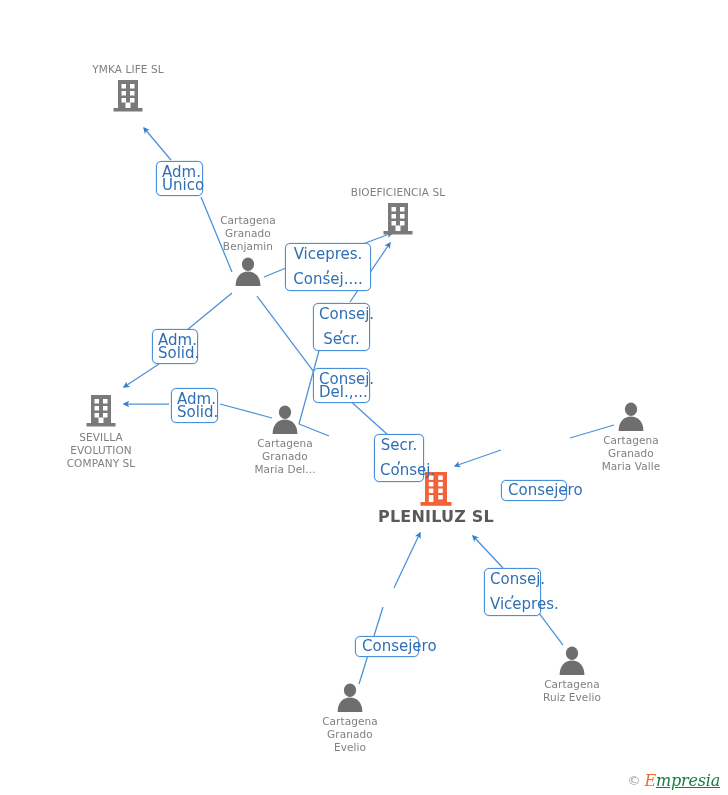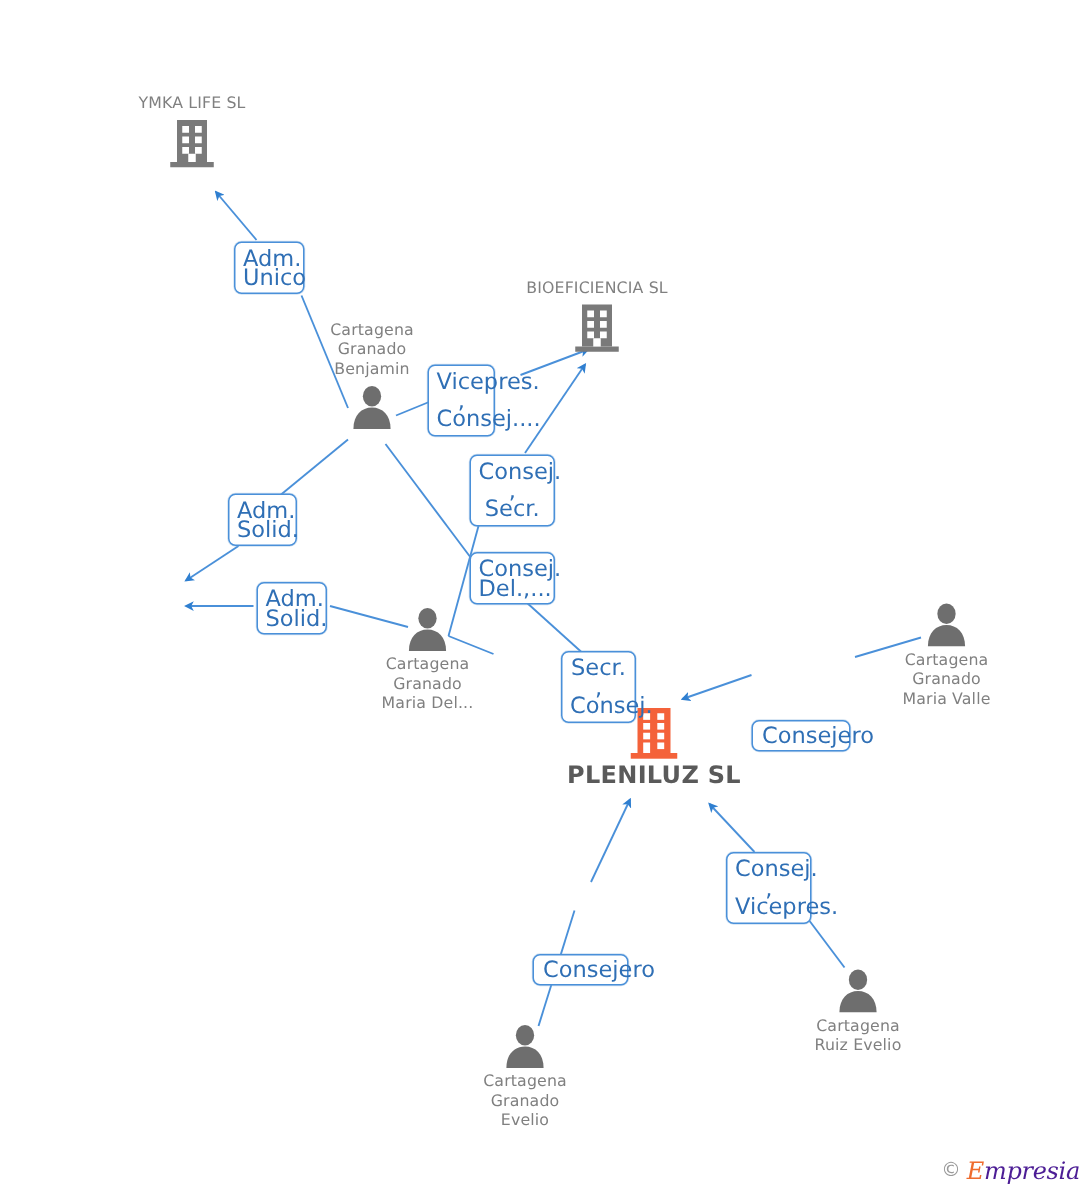--- a/index.html
+++ b/index.html
@@ -95,21 +95,21 @@
     color: #9a9a9a;
     font-size: 13px;
   }
   #watermark .brand {
     font-family: "DejaVu Serif", "Liberation Serif", serif;
     font-style: italic;
     font-size: 16px;
     letter-spacing: -0.2px;
   }
   #watermark .brand .cap { color: #ef6c2e; }
-  #watermark .brand .rest { color: #4c1d95; }
+  #watermark .brand .rest { color: #15803d; text-decoration: underline; }
 </style>
 </head>
 <body>
 
 <div id="graph">
 
   <svg id="edge-layer" viewBox="0 0 728 795" width="728" height="795" xmlns="http://www.w3.org/2000/svg">
     <defs>
       <marker id="arrow" viewBox="0 0 10 10" refX="8" refY="5" markerWidth="5.2" markerHeight="5.2" orient="auto-start-reverse">
         <path d="M 0 0 L 10 5 L 0 10 L 2.6 5 z" fill="#2f7fd0"></path>
@@ -184,20 +184,42 @@
           <rect x="8.5" y="12" width="4.5" height="4.5"></rect>
           <rect x="17" y="12" width="4.5" height="4.5"></rect>
           <rect x="8.5" y="19" width="4.5" height="4.5"></rect>
           <rect x="17" y="19" width="4.5" height="4.5"></rect>
           <rect x="12.5" y="23.5" width="5" height="5.5"></rect>
         </g>
       </svg>
     </span>
   </div>
 
+  <div class="node company" style="left:101px; top:394px;">
+    <span class="glyph-wrap">
+      <svg width="30" height="34" viewBox="0 0 30 34" xmlns="http://www.w3.org/2000/svg">
+        <g fill="#7a7a7a">
+          <rect x="5" y="1" width="20" height="28"></rect>
+          <rect x="0.5" y="29" width="29" height="3.5"></rect>
+        </g>
+        <g fill="#ffffff">
+          <rect x="8.5" y="5" width="4.5" height="4.5"></rect>
+          <rect x="17" y="5" width="4.5" height="4.5"></rect>
+          <rect x="8.5" y="12" width="4.5" height="4.5"></rect>
+          <rect x="17" y="12" width="4.5" height="4.5"></rect>
+          <rect x="8.5" y="19" width="4.5" height="4.5"></rect>
+          <rect x="17" y="19" width="4.5" height="4.5"></rect>
+          <rect x="12.5" y="23.5" width="5" height="5.5"></rect>
+        </g>
+      </svg>
+    </span>
+    <div class="caption below">SEVILLA
+EVOLUTION
+COMPANY  SL</div>
+  </div>
 
   <div class="node company-main" style="left:436px; top:471px;">
     <span class="glyph-wrap">
       <svg width="32" height="36" viewBox="0 0 32 36" xmlns="http://www.w3.org/2000/svg">
         <g fill="#f4623a">
           <rect x="5" y="1" width="22" height="30"></rect>
           <rect x="0.5" y="31" width="31" height="3.8"></rect>
         </g>
         <g fill="#ffffff">
           <rect x="8.8" y="4.5" width="4.6" height="4.4"></rect>
@@ -279,21 +301,21 @@
         </g>
       </svg>
     </span>
     <div class="caption below">Cartagena
 Ruiz Evelio</div>
   </div>
 
   <div class="rel" style="left:156px; top:161px; width:47px;">Adm.
 Unico</div>
 
-  <div class="rel" style="left:285px; top:243px; width:45px;">Vicepres. ,
+  <div class="rel" style="left:285px; top:243px; width:86px;">Vicepres. ,
 Consej....</div>
 
   <div class="rel" style="left:313px; top:303px; width:57px;">Consej. ,
 Secr.</div>
 
   <div class="rel" style="left:152px; top:329px; width:46px;">Adm.
 Solid.</div>
 
   <div class="rel" style="left:171px; top:388px; width:47px;">Adm.
 Solid.</div>

